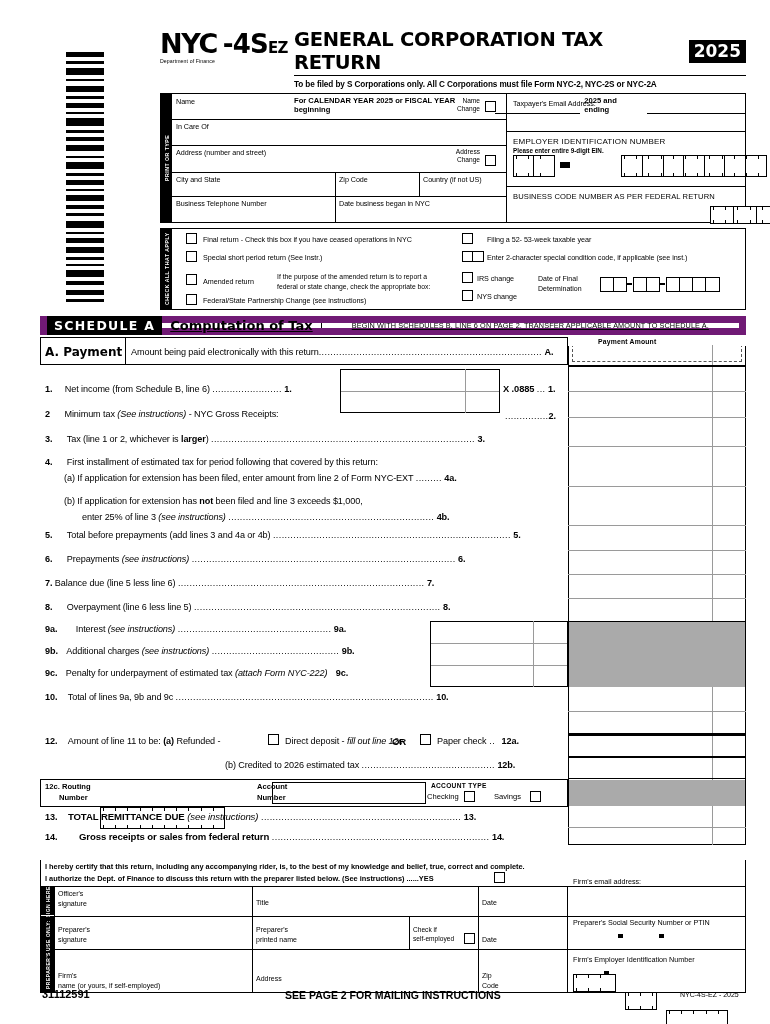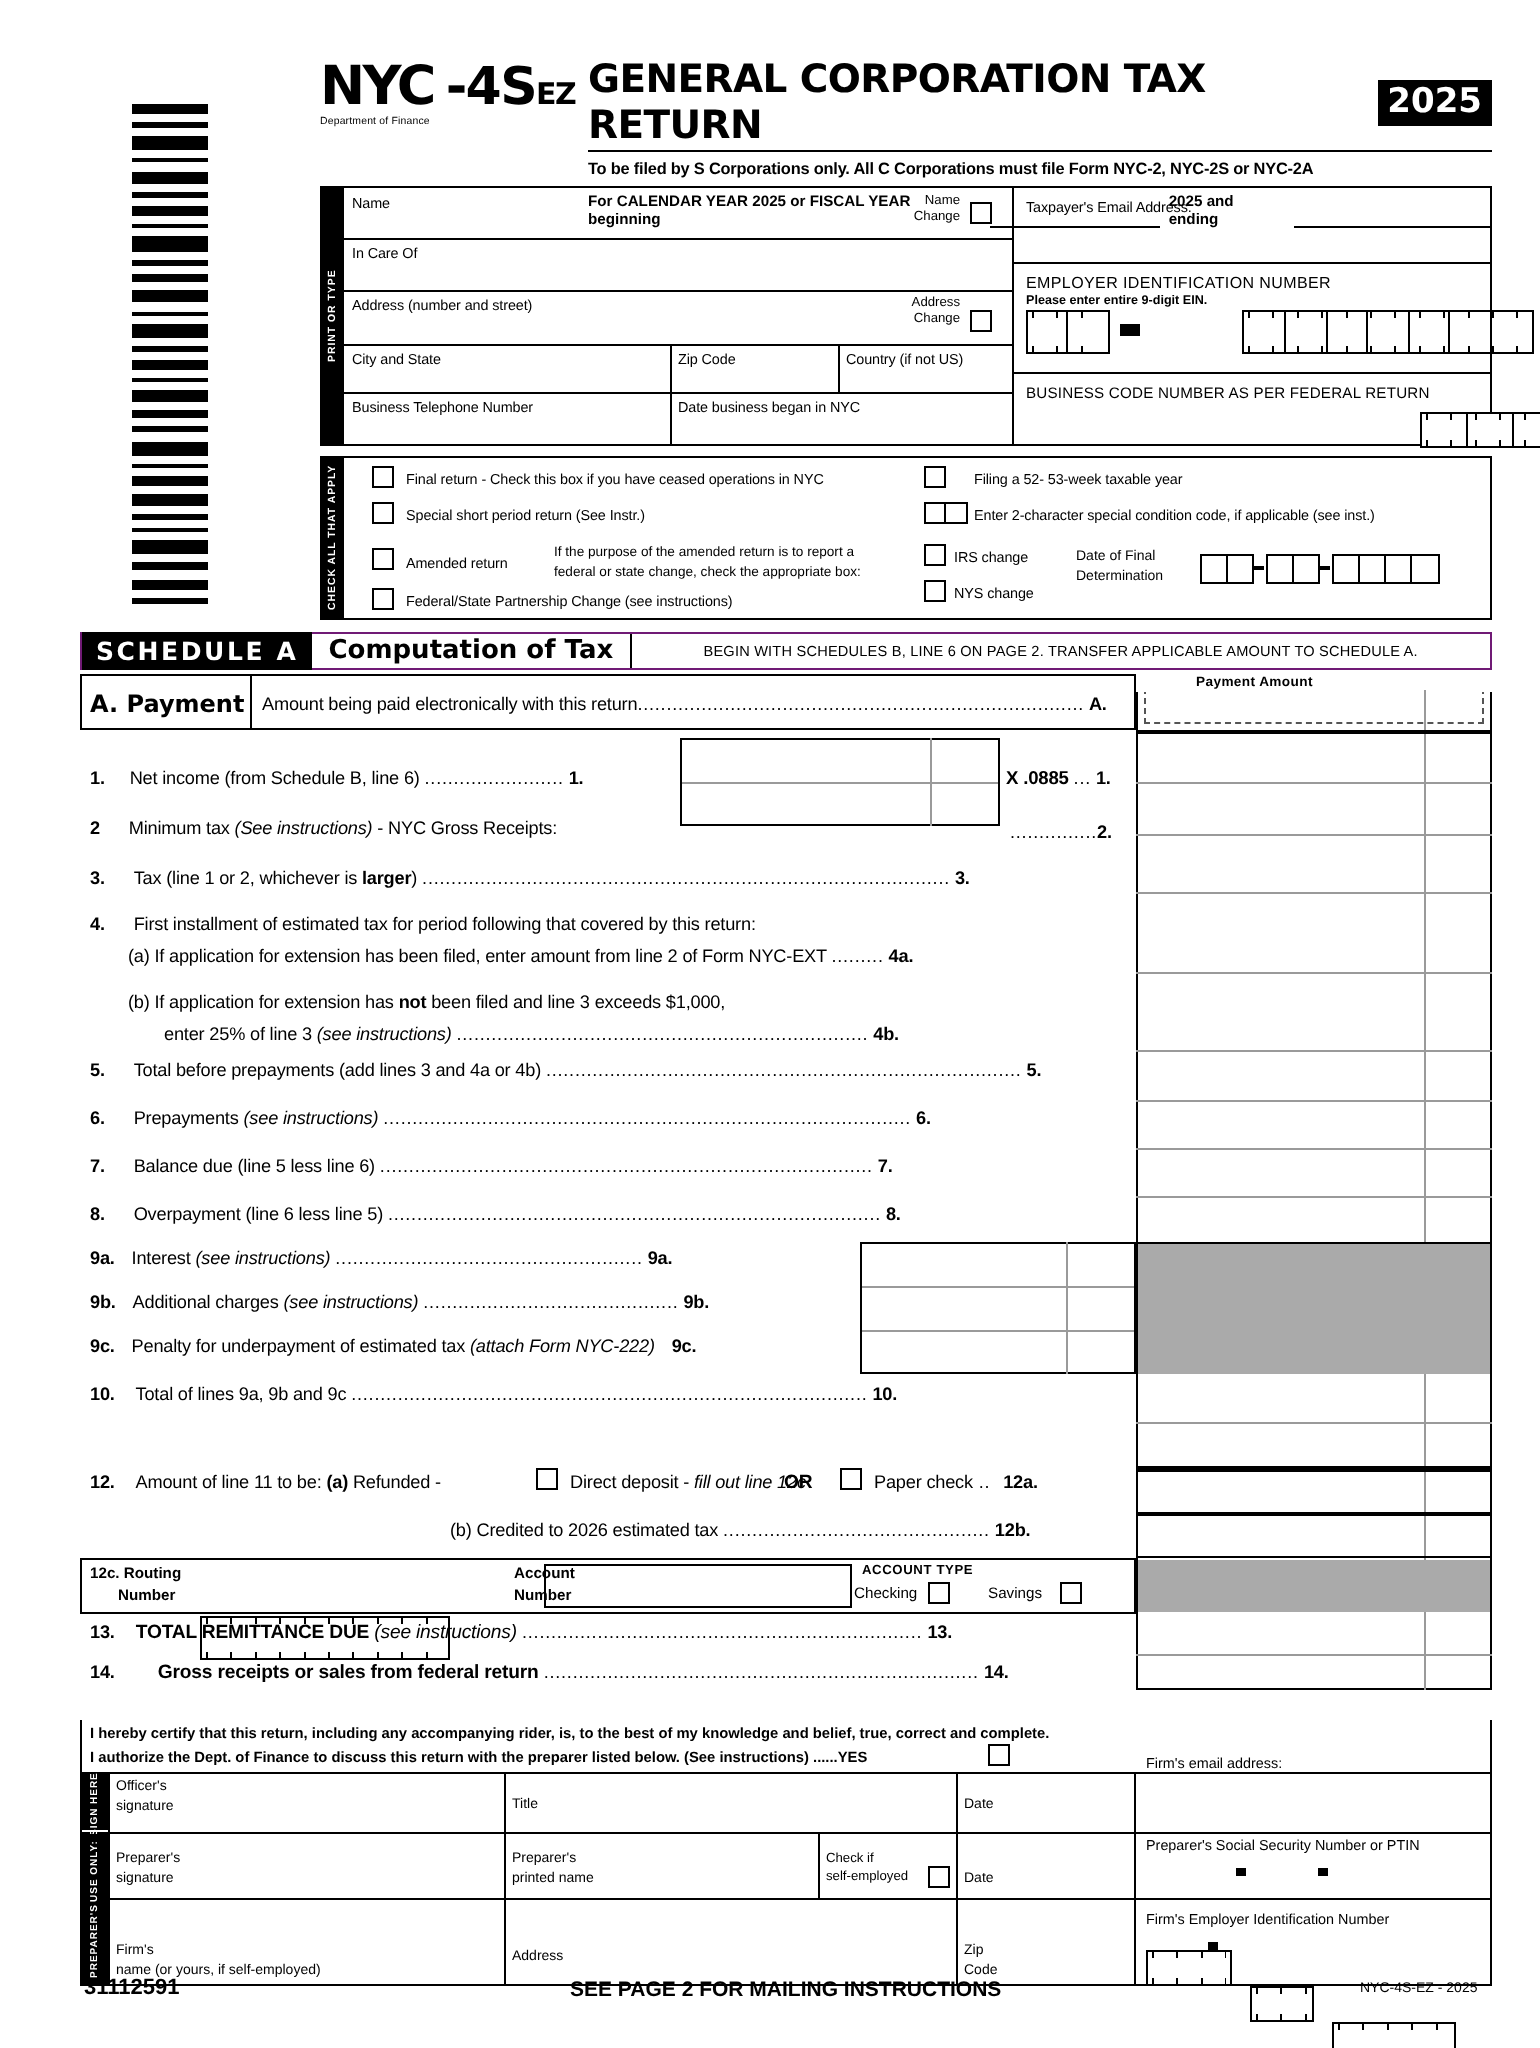--- a/index.html
+++ b/index.html
@@ -43,21 +43,21 @@
   .seg u{display:block;border-right:1px solid #000;box-sizing:border-box;text-decoration:none;}
   .seg u:last-child{border-right:0;}
   .tick{position:relative;border:1px solid #000;box-sizing:border-box;background:#fff;}
   .tick::before,.tick::after{content:"";position:absolute;left:2px;right:2px;height:3px;
     background-image:repeating-linear-gradient(to right,#000 0 1px,transparent 1px 12.2px);}
   .tick::before{top:0;}
   .tick::after{bottom:0;}
   .dash{border:1px dashed #000;}
 
   
-  .schhdr{position:absolute;border:1px solid #701a75;box-sizing:border-box;}
+  .schhdr{position:absolute;border:7px solid #701a75;box-sizing:border-box;text-decoration:underline;}
   .schbadge{background:#000;color:#fff;font-weight:bold;font-size:12.5px;letter-spacing:1.3px;
             padding:2px 7px;font-family:"DejaVu Sans",sans-serif;}
   .lrow{position:absolute;font-size:9.1px;letter-spacing:-.1px;white-space:nowrap;}
   .lnum{font-weight:bold;font-size:9.1px;}
   .dots{font-size:9px;letter-spacing:.4px;}
   .amtcell{position:absolute;box-sizing:border-box;border-left:1px solid #000;border-right:1px solid #000;}
   .gray{background:#aaaaaa;}
   .centslineV{position:absolute;width:1px;background:#9a9a9a;}
   .hline{position:absolute;background:#9a9a9a;height:1px;}
   .hlineD{position:absolute;background:#000;height:1px;}
@@ -368,21 +368,21 @@
     <span style="margin-left:12px;">Prepayments </span><span class="it">(see instructions)</span>
     <span class="dots">...........................................................................................</span>
     <span class="lnum">6.</span>
   </div>
   <div class="amtcell" style="left:568px;top:551px;width:178px;height:23px;"></div>
   <div class="hline" style="left:568px;top:574px;width:178px;"></div>
 
   
   <div class="lrow" style="left:45px;top:578px;">
     <span class="lnum">7.</span>
-    <span style="margin-left:12px;">Balance due (line 5 less line 6)</span>
+    <span style="">Balance due (line 5 less line 6)</span>
     <span class="dots">.....................................................................................</span>
     <span class="lnum">7.</span>
   </div>
   <div class="amtcell" style="left:568px;top:575px;width:178px;height:23px;"></div>
   <div class="hline" style="left:568px;top:598px;width:178px;"></div>
 
   
   <div class="lrow" style="left:45px;top:602px;">
     <span class="lnum">8.</span>
     <span style="margin-left:12px;">Overpayment (line 6 less line 5)</span>
@@ -396,21 +396,21 @@
   <div class="bx gray" style="left:569px;top:622px;width:176px;height:65px;"></div>
 
   
   <div class="bx b1" style="left:430px;top:621px;width:138px;height:66px;"></div>
   <div class="bx" style="left:533px;top:621px;width:1px;height:66px;background:#9a9a9a;"></div>
   <div class="hline" style="left:431px;top:643px;width:136px;"></div>
   <div class="hline" style="left:431px;top:665px;width:136px;"></div>
 
   <div class="lrow" style="left:45px;top:624px;">
     <span class="lnum">9a.</span>
-    <span style="margin-left:6px;">Interest </span><span class="it">(see instructions)</span>
+    <span style="margin-left:16px;">Interest </span><span class="it">(see instructions)</span>
     <span class="dots">.....................................................</span>
     <span class="lnum">9a.</span>
   </div>
   <div class="lrow" style="left:45px;top:646px;">
     <span class="lnum">9b.</span>
     <span style="margin-left:6px;">Additional charges </span><span class="it">(see instructions)</span>
     <span class="dots">............................................</span>
     <span class="lnum">9b.</span>
   </div>
   <div class="lrow" style="left:45px;top:668px;">

